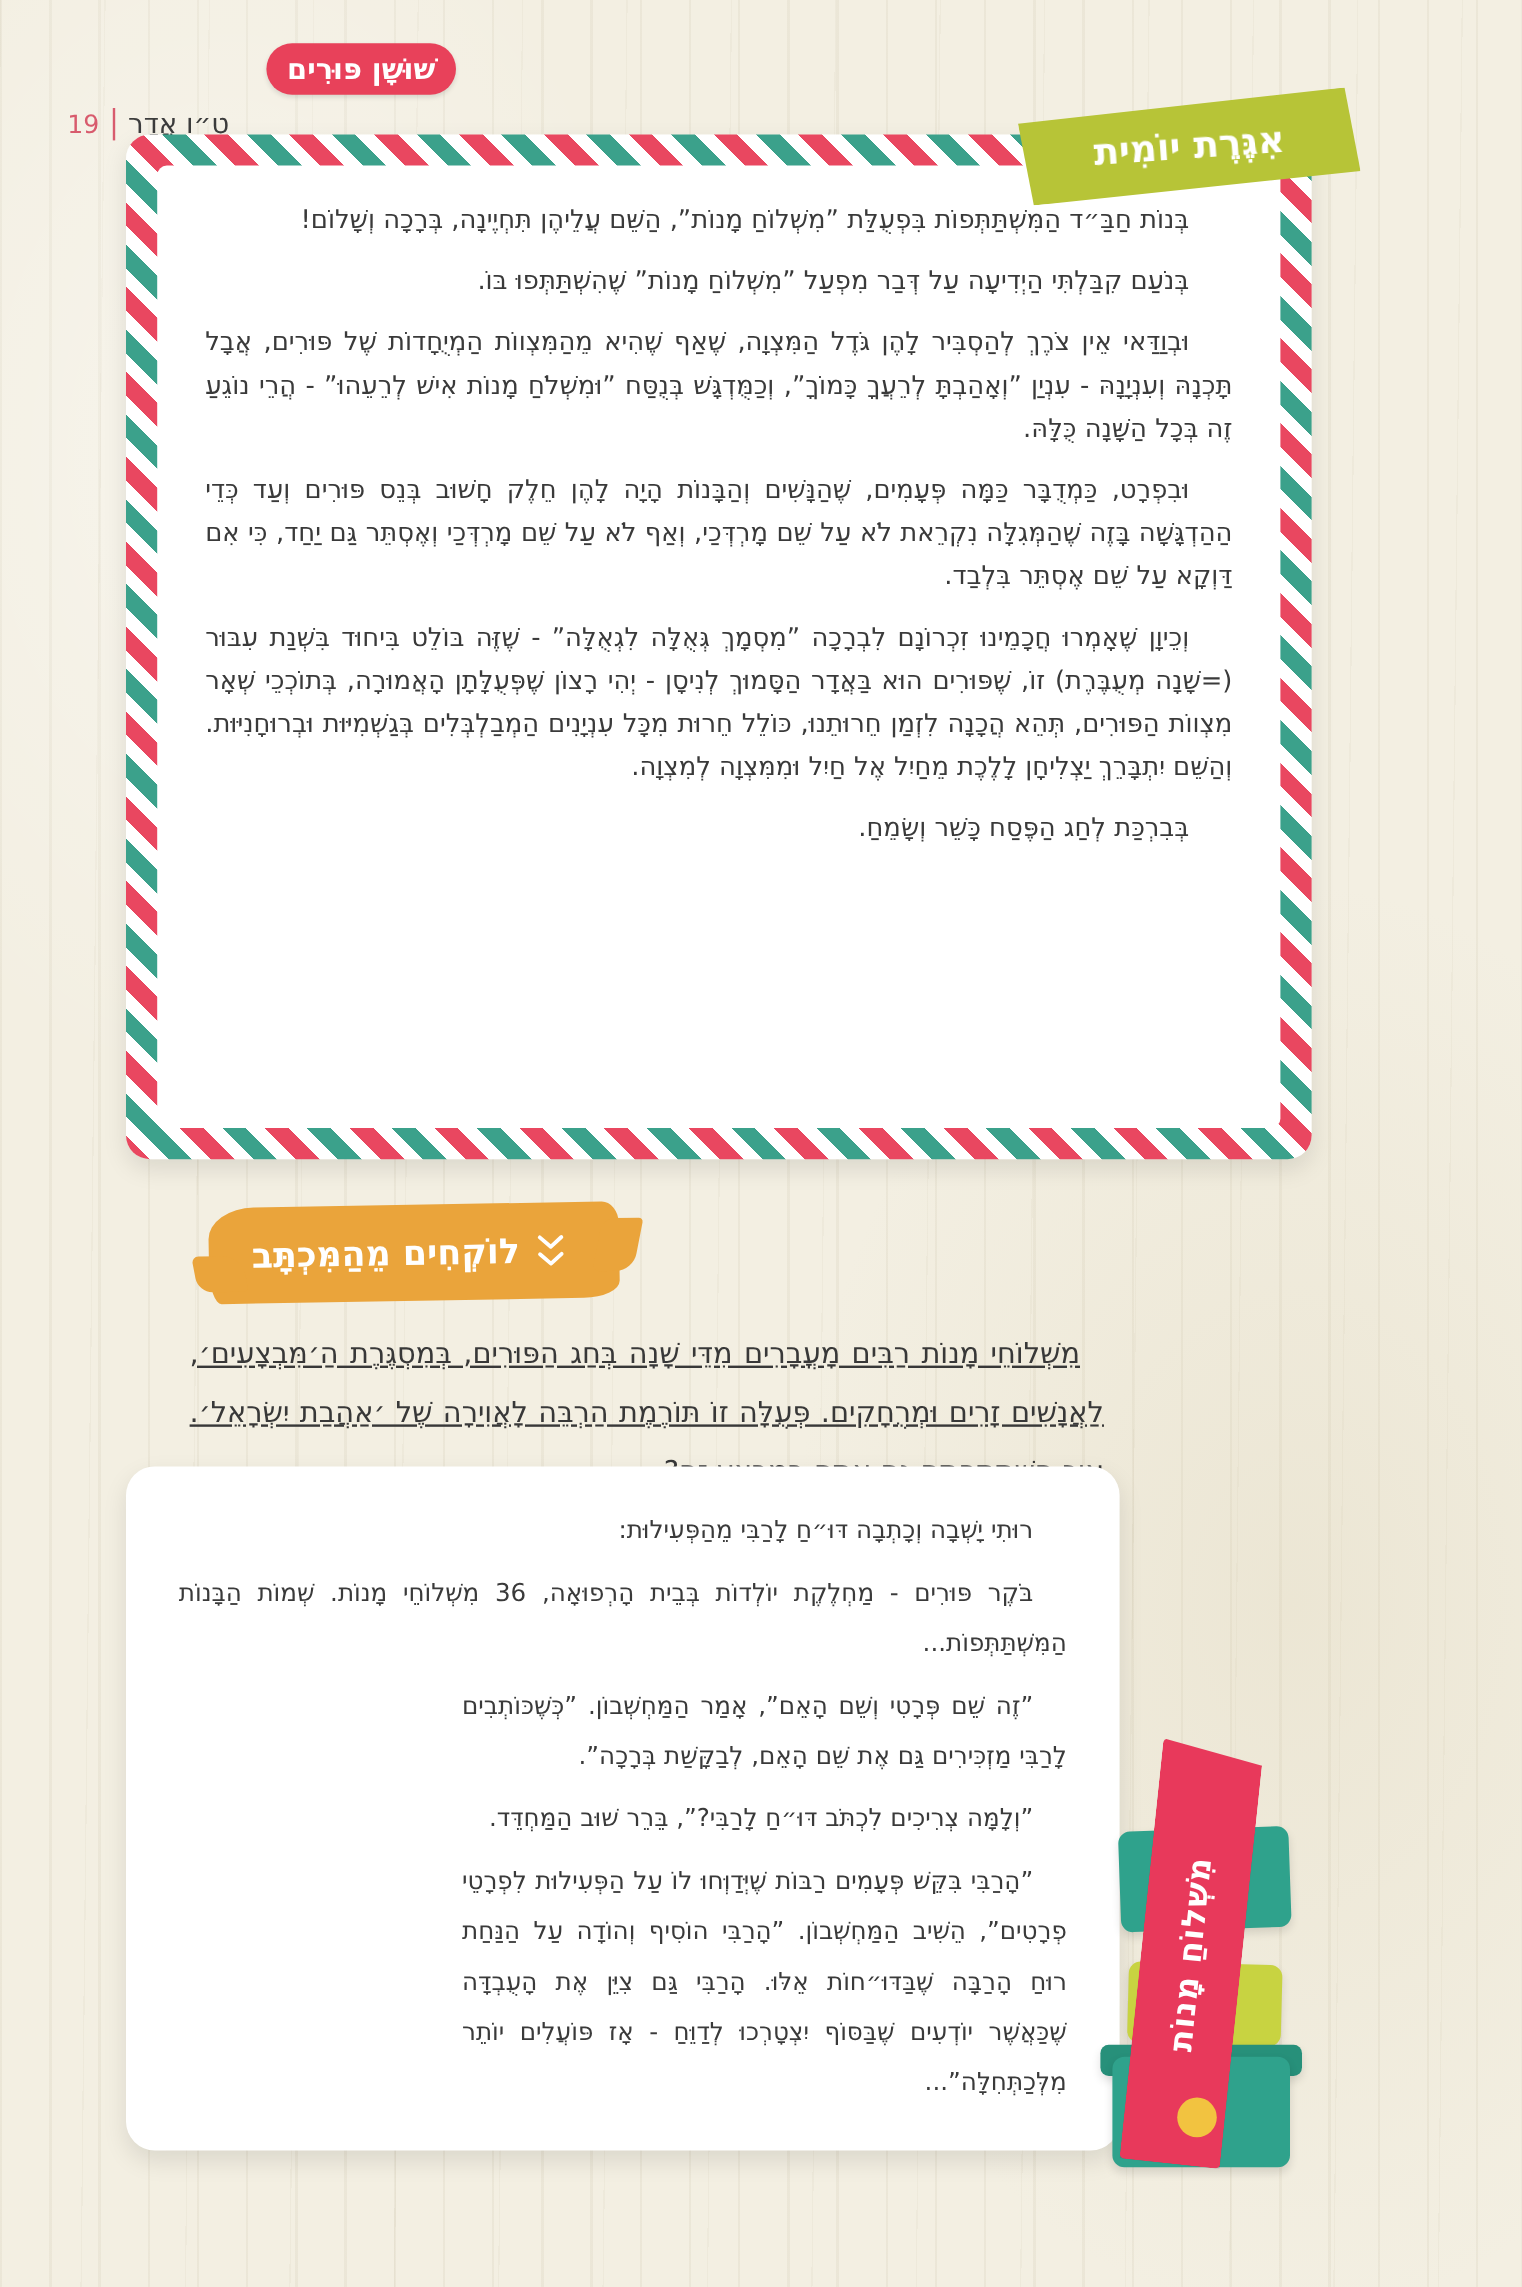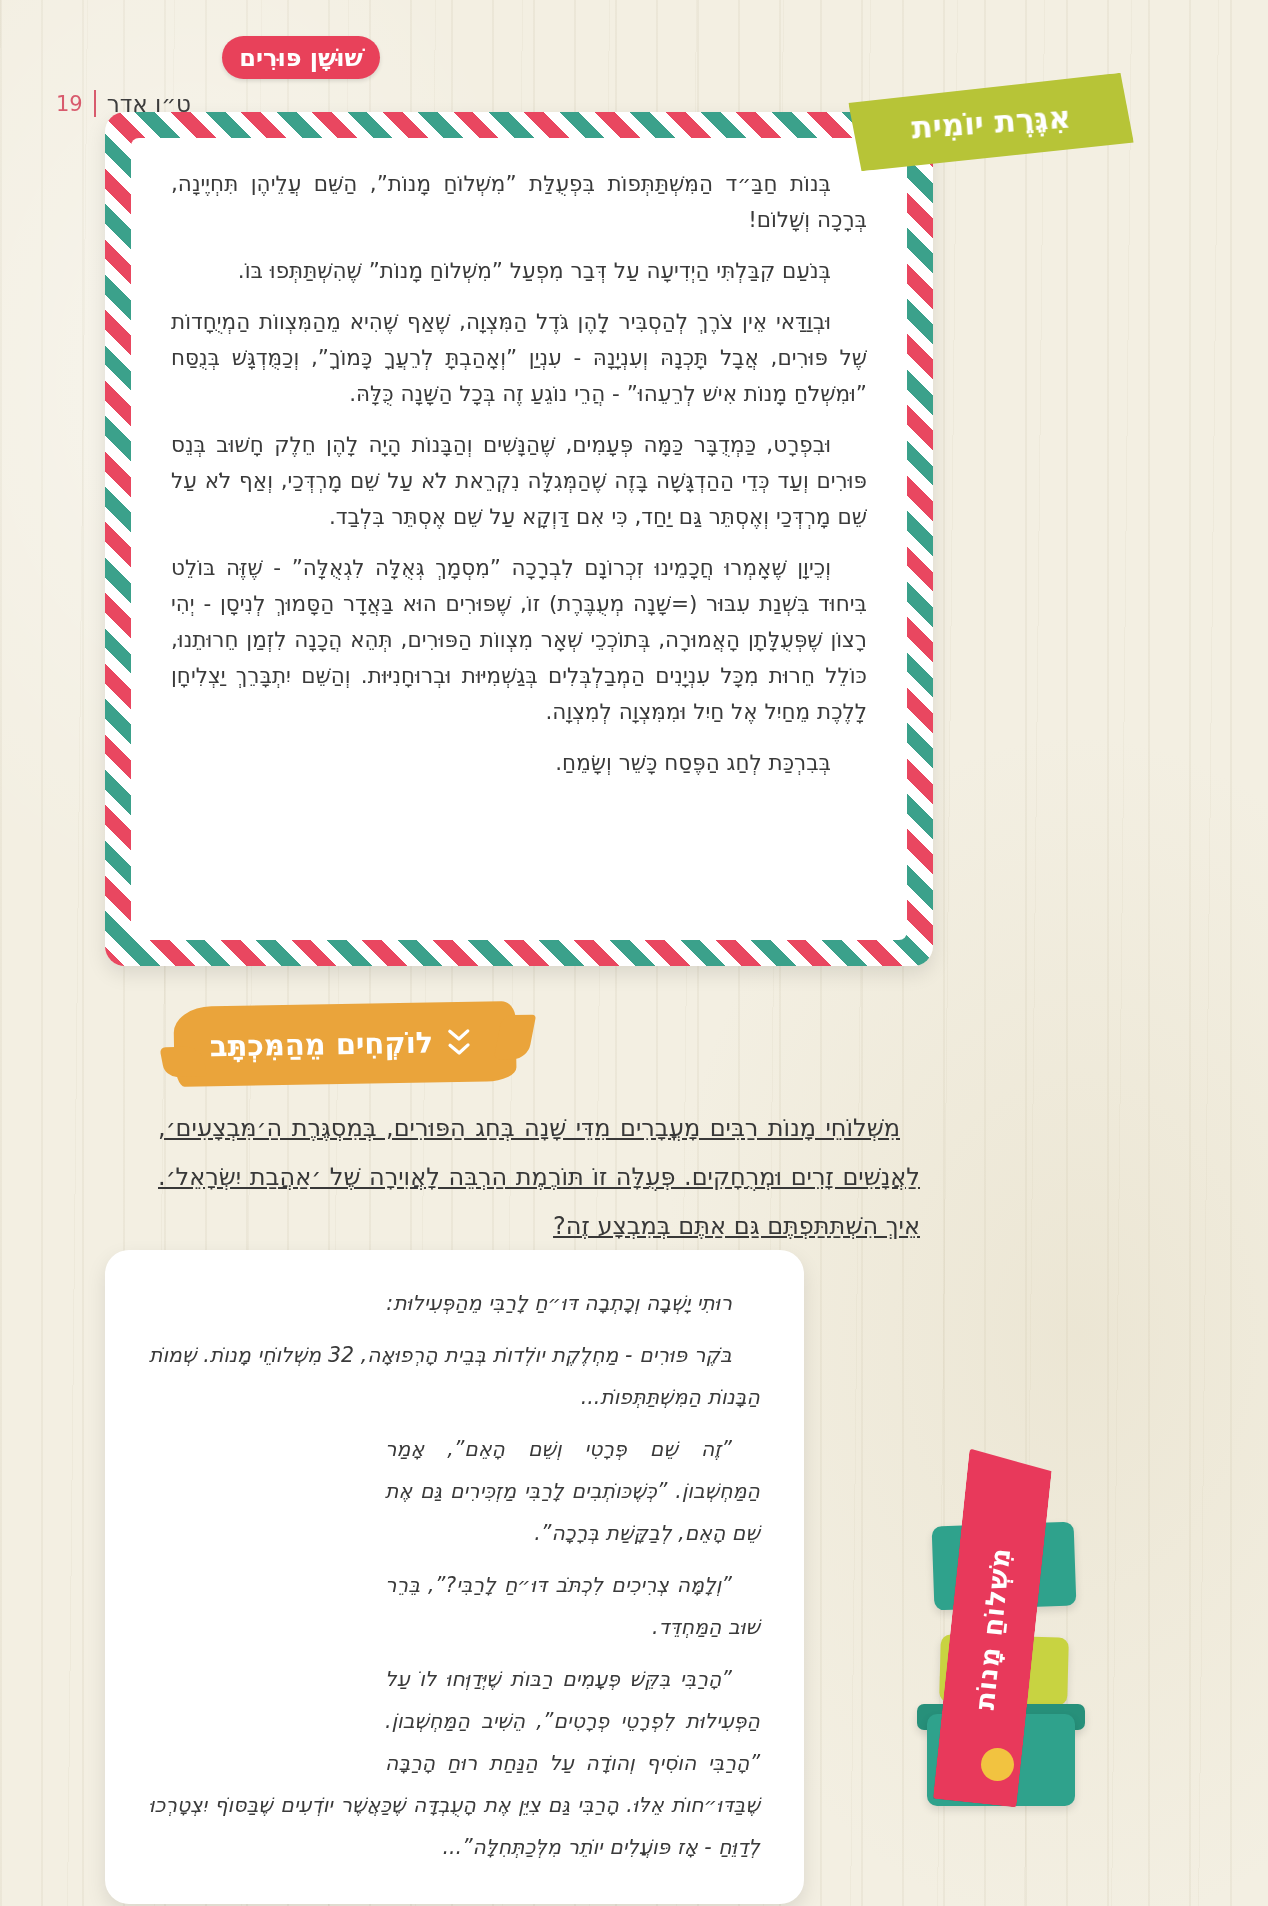--- a/index.html
+++ b/index.html
@@ -30,21 +30,21 @@
   .tag{
     position:absolute;left:850px;top:82px;width:282px;height:80px;z-index:5;
     background:#b7c437;transform:rotate(-4deg);
     clip-path:polygon(0% 14%, 97% 0%, 100% 88%, 3% 100%);
     display:flex;align-items:center;justify-content:center;
     color:#fff;font-weight:bold;font-size:31px;
     filter:drop-shadow(3px 4px 3px rgba(0,0,0,.18));
   }
   
   .letter-card{
-    position:absolute;left:105px;top:112px;width:828px;min-height:854px;z-index:2;
+    position:absolute;left:105px;top:112px;width:988px;min-height:854px;z-index:2;
     border-radius:20px;padding:26px;
     background:repeating-linear-gradient(45deg,#e94760 0 14px,#ffffff 14px 25px,#3ba18b 25px 39px,#ffffff 39px 50px);
     box-shadow:0 8px 20px rgba(0,0,0,.10);
   }
   .letter-inner{
     background:#fff;border-radius:8px;min-height:802px;
     padding:28px 40px 18px 40px;
   }
   .letter-inner p{
     margin:0 0 15px 0;font-size:21.5px;line-height:36px;color:#3a3a3a;
@@ -71,24 +71,23 @@
   }
   .section-title{color:#fff;font-weight:bold;font-size:29px;white-space:nowrap;}
   .chevrons-icon{display:flex;flex-direction:column;align-items:center;margin-top:4px;}
   
   .intro{
     position:absolute;left:144px;top:1090px;width:762px;margin:14px;
     font-size:24px;line-height:49px;color:#383838;text-align:justify;text-indent:20px;text-decoration:underline;
   }
   
   .story-card{
-    position:absolute;left:105px;top:1250px;width:699px;min-height:552px;z-index:2;
+    position:absolute;left:105px;top:1222px;width:828px;min-height:552px;z-index:2;
     background:#fff;border-radius:24px;box-shadow:0 8px 20px rgba(0,0,0,.10);
     padding:32px 44px 26px 44px;
-    font-style:italic;
   }
   .story-card p{
     margin:0 0 10px 0;font-size:20.5px;line-height:42px;color:#3a3a3a;
     text-align:justify;text-indent:28px;
   }
   .art-spacer{float:left;width:218px;height:345px;margin-right:18px;}
   
   .gift-art{position:absolute;left:855px;top:1452px;width:235px;height:365px;z-index:4;}
   .gift-box{position:absolute;border-radius:10px;box-shadow:0 4px 8px rgba(0,0,0,.12);}
   .gift-box-top{left:78px;top:72px;width:142px;height:84px;background:#2fa28c;transform:rotate(-2deg);}
@@ -143,21 +142,21 @@
       </svg>
     </span>
     <span class="section-title">לוֹקְחִים מֵהַמִּכְתָּב</span>
   </div>
 
   <p class="intro">מִשְׁלוֹחֵי מָנוֹת רַבִּים מָעֳבָרִים מִדֵּי שָׁנָה בְּחַג הַפּוּרִים, בְּמִסְגֶּרֶת הַ׳מִּבְצָעִים׳, לַאֲנָשִׁים זָרִים וּמְרֻחָקִים. פְּעֻלָּה זוֹ תּוֹרֶמֶת הַרְבֵּה לָאֲוִירָה שֶׁל ׳אַהֲבַת יִשְׂרָאֵל׳. אֵיךְ הִשְׁתַּתַּפְתֶּם גַּם אַתֶּם בְּמִבְצָע זֶה?</p>
 
   <section class="story-card">
     <div>
         <p>רוּתִי יָשְׁבָה וְכָתְבָה דּוּ״חַ לָרַבִּי מֵהַפְּעִילוּת:</p>
-        <p>בֹּקֶר פּוּרִים - מַחְלֶקֶת יוֹלְדוֹת בְּבֵית הָרְפוּאָה, 32 מִשְׁלוֹחֵי מָנוֹת. שְׁמוֹת הַבָּנוֹת הַמִּשְׁתַּתְּפוֹת...</p>
+        <p>בֹּקֶר פּוּרִים - מַחְלֶקֶת יוֹלְדוֹת בְּבֵית הָרְפוּאָה, 36 מִשְׁלוֹחֵי מָנוֹת. שְׁמוֹת הַבָּנוֹת הַמִּשְׁתַּתְּפוֹת...</p>
       </div>
     <div>
       <div class="art-spacer"></div>
       <div>
           <p>”זֶה שֵׁם פְּרָטִי וְשֵׁם הָאֵם”, אָמַר הַמַּחְשְׁבוֹן. ”כְּשֶׁכּוֹתְבִים לָרַבִּי מַזְכִּירִים גַּם אֶת שֵׁם הָאֵם, לְבַקָּשַׁת בְּרָכָה”.</p>
           <p>”וְלָמָּה צְרִיכִים לִכְתֹּב דּוּ״חַ לָרַבִּי?”, בֵּרֵר שׁוּב הַמַּחְדֵּד.</p>
           <p>”הָרַבִּי בִּקֵּשׁ פְּעָמִים רַבּוֹת שֶׁיְּדַוְּחוּ לוֹ עַל הַפְּעִילוּת לִפְרָטֵי פְרָטִים”, הֵשִׁיב הַמַּחְשְׁבוֹן. ”הָרַבִּי הוֹסִיף וְהוֹדָה עַל הַנַּחַת רוּחַ הָרַבָּה שֶׁבַּדּוּ״חוֹת אֵלּוּ. הָרַבִּי גַּם צִיֵּן אֶת הָעֻבְדָּה שֶׁכַּאֲשֶׁר יוֹדְעִים שֶׁבַּסּוֹף יִצְטָרְכוּ לְדַוֵּחַ - אָז פּוֹעֲלִים יוֹתֵר מִלְּכַתְּחִלָּה”...</p>
         </div>
     </div>
   </section>

